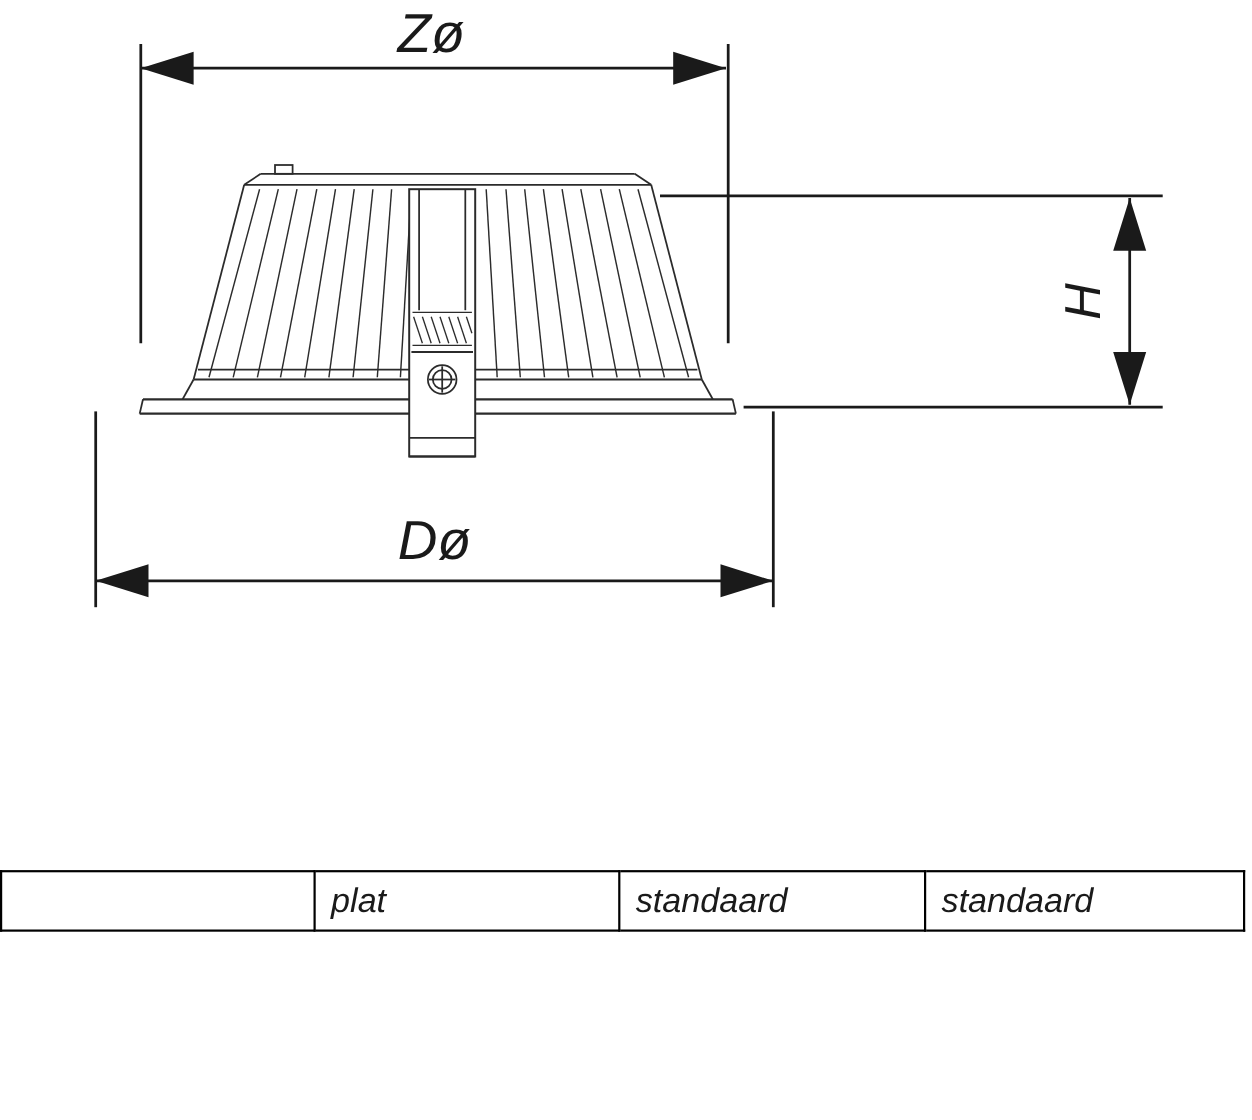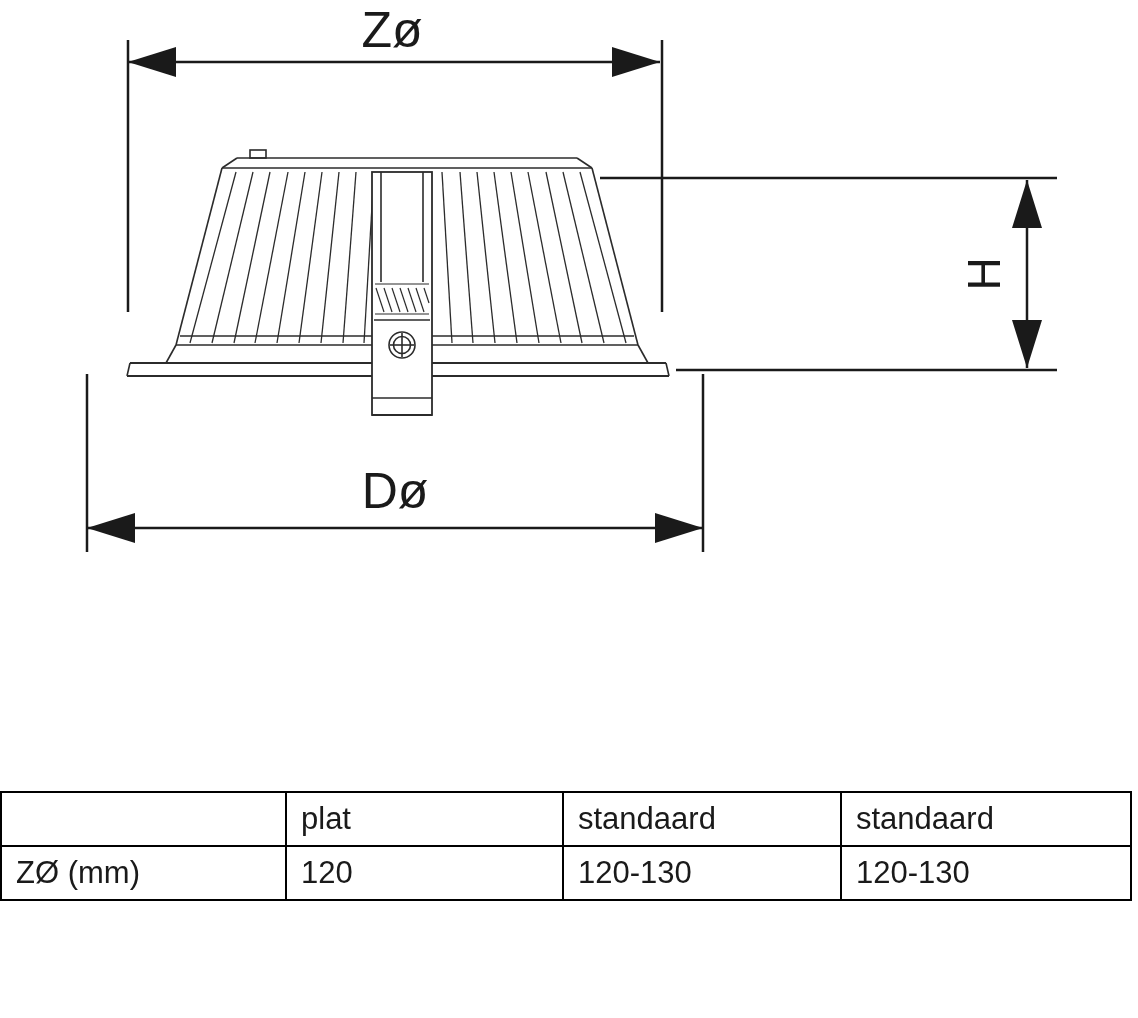--- a/index.html
+++ b/index.html
@@ -7,20 +7,21 @@
     padding: 0;
     background: #ffffff;
     font-family: "Liberation Sans", sans-serif;
   }
   .page {
     position: relative;
     width: 1138px;
     height: 1018px;
     background: #ffffff;
     overflow: hidden;
+    font-style: italic;
   }
   .drawing {
     position: absolute;
     left: 0;
     top: 0;
   }
   .dim-label {
     font-size: 50px;
     fill: #1a1a1a;
     font-family: "Liberation Sans", sans-serif;
@@ -173,22 +174,16 @@
     </colgroup>
     <thead>
       <tr>
         <th></th>
         <th>plat</th>
         <th>standaard</th>
         <th>standaard</th>
       </tr>
     </thead>
     <tbody>
-      <tr>
-        <td>ZØ (mm)</td>
-        <td>120</td>
-        <td>120-130</td>
-        <td>120-130</td>
-      </tr>
     </tbody>
   </table>
 
 </div>
 
 </body></html>

